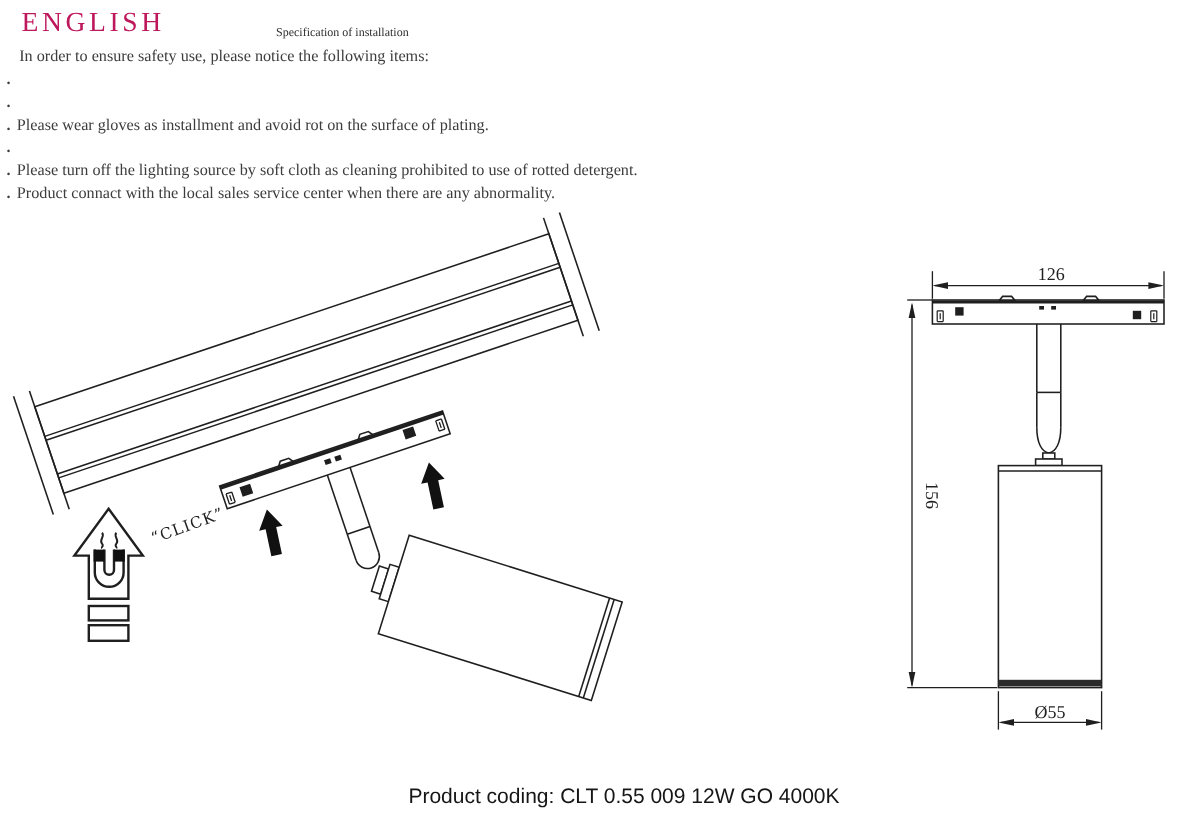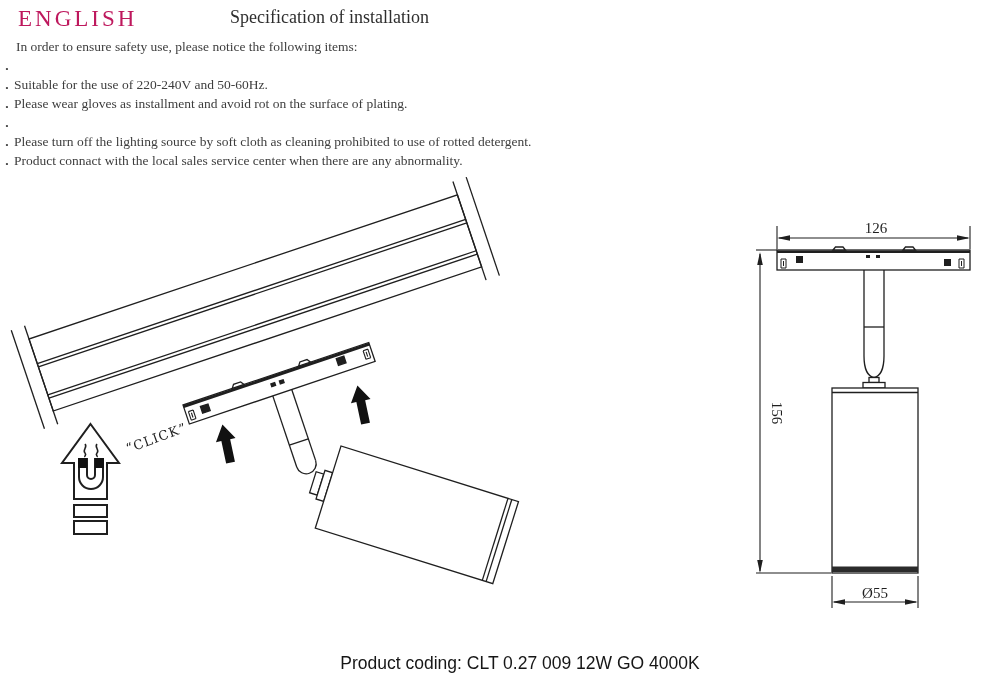--- a/index.html
+++ b/index.html
@@ -1,20 +1,20 @@
 <!DOCTYPE html>
 <html><head>
 <meta charset="utf-8">
 <style>
   html,body{margin:0;padding:0;background:#ffffff;}
   .page{position:relative;width:1000px;height:690px;background:#ffffff;overflow:hidden;
         font-family:"Liberation Serif", serif;}
   .lang{position:absolute;left:18px;top:6px;font-size:23px;letter-spacing:3px;color:#be185d;
         font-family:"Liberation Serif", serif;}
-  .spec-title{position:absolute;left:230px;top:7px;font-size:18px;color:#2e2e2e;}
+  .spec-title{position:absolute;left:230px;top:22px;font-size:10px;color:#2e2e2e;}
   .instructions{position:absolute;left:0;top:37px;width:640px;font-size:13.5px;line-height:19px;color:#3d3d3d;}
   .intro{padding-left:16px;}
   .item{display:flex;}
   .dot{width:14px;text-align:center;flex:0 0 14px;font-weight:bold;}
   svg{position:absolute;left:0;top:0;}
   svg line, svg path, svg rect, svg polygon, svg circle{vector-effect:none;}
   .dim-text{font-family:"Liberation Serif", serif;font-size:15px;fill:#1f1f1f;}
   .click-text{font-family:"DejaVu Serif", serif;font-size:13px;fill:#1f1f1f;letter-spacing:1px;}
   .footer{position:absolute;left:40px;top:653px;width:960px;text-align:center;
           font-family:"Liberation Sans", sans-serif;font-size:17.5px;color:#161616;}
@@ -27,21 +27,20 @@
   <div class="lang">ENGLISH</div>
   <div class="spec-title">Specification of installation</div>
 
   <div class="instructions">
     <div class="intro">In order to ensure safety use, please notice the following items:</div>
     <div class="item">
       <span class="dot">.</span>
     </div>
     <div class="item">
       <span class="dot">.</span>
-      <span>Suitable for the use of 220-240V and 50-60Hz.</span>
     </div>
     <div class="item">
       <span class="dot">.</span>
       <span>Please wear gloves as installment and avoid rot on the surface of plating.</span>
     </div>
     <div class="item">
       <span class="dot">.</span>
     </div>
     <div class="item">
       <span class="dot">.</span>
@@ -173,14 +172,14 @@
 
       <line x1="832" y1="576" x2="832" y2="608"></line>
       <line x1="918" y1="576" x2="918" y2="608"></line>
       <line x1="834" y1="602" x2="916" y2="602"></line>
       <polygon points="832,602 845,599.2 845,604.8" fill="#1f1f1f" stroke="none"></polygon>
       <polygon points="918,602 905,599.2 905,604.8" fill="#1f1f1f" stroke="none"></polygon>
       <text class="dim-text" x="875" y="598" text-anchor="middle" stroke="none" fill="#1f1f1f">Ø55</text>
     </g>
   </svg>
 
-  <div class="footer">Product coding: CLT 0.27 009 12W GO 4000K</div>
+  <div class="footer">Product coding: CLT 0.55 009 12W GO 4000K</div>
 </div>
 
 </body></html>

